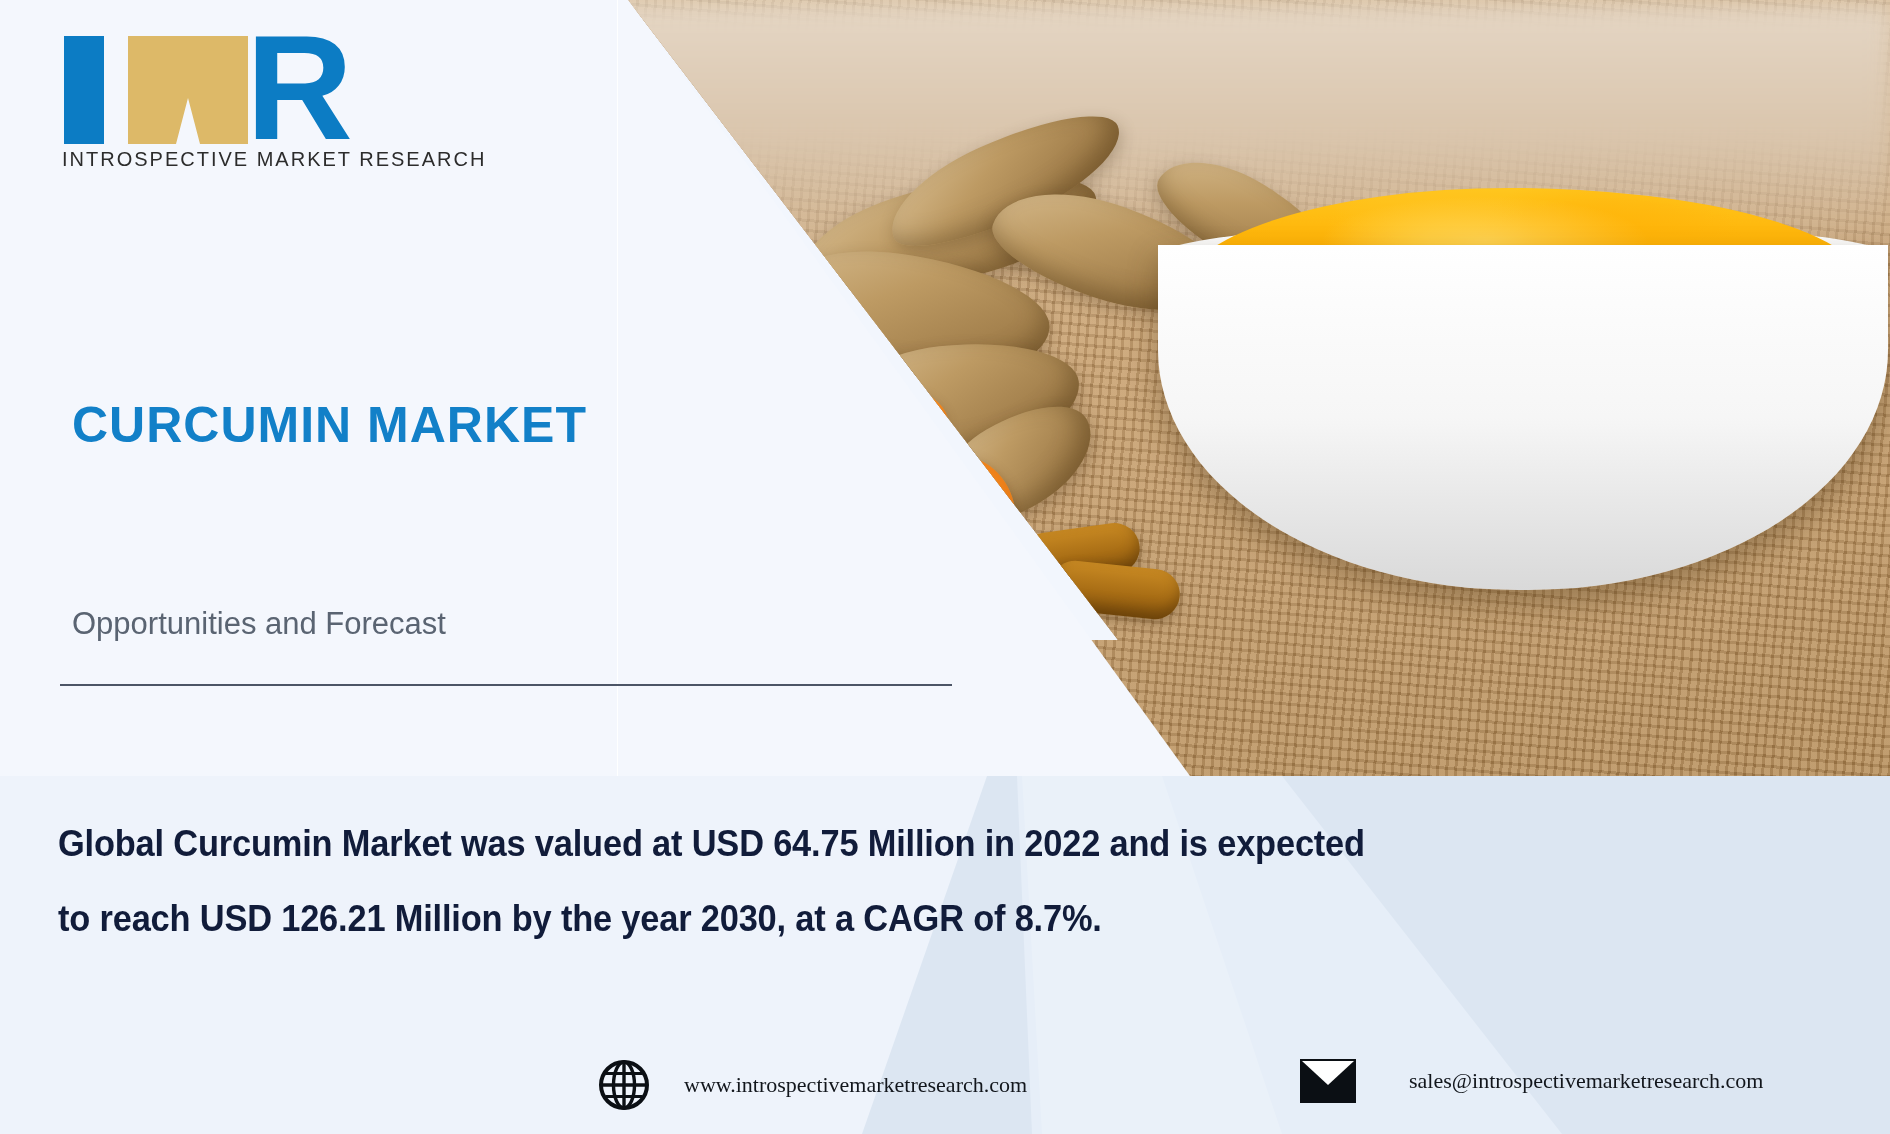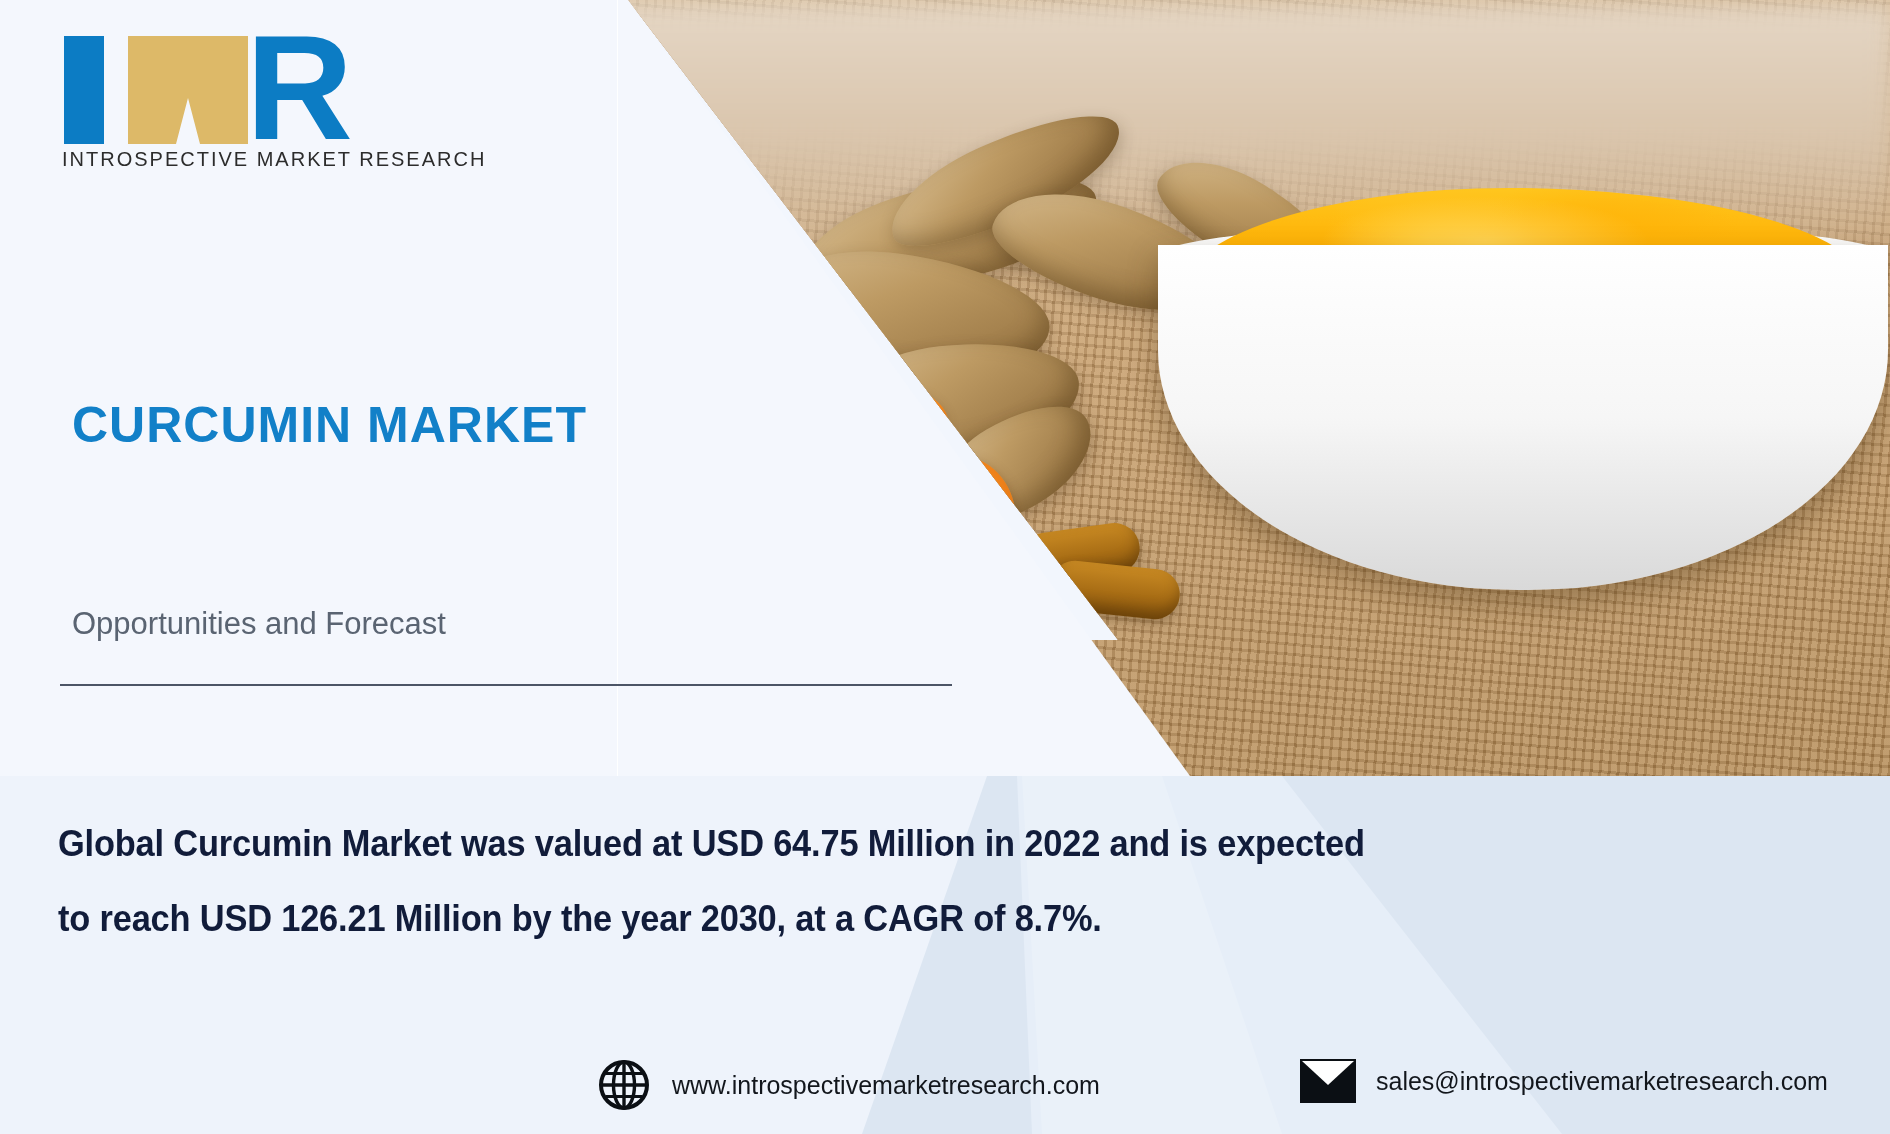--- a/index.html
+++ b/index.html
@@ -284,28 +284,29 @@
     left: 598px; top: 1059px;
     display: flex;
     align-items: center;
     gap: 22px;
   }
   .footer-mail {
     position: absolute;
     left: 1272px; top: 1059px;
     display: flex;
     align-items: center;
-    gap: 20px;
+    gap: 41px;
     padding-left: 28px;
   }
   .footer-text {
-    font-size: 25px;
+    font-size: 22px;
     color: #12161c;
-    font-family: Liberation Sans, sans-serif;
+    font-family: Liberation Serif, serif;
     white-space: nowrap;
+    margin-left: 12px;
   }
   .globe-icon { display: block; }
   .mail-icon { display: block; }
 </style>
 </head>
 <body>
 
 <div id="cover">
 
   <div class="photo-wrap">

